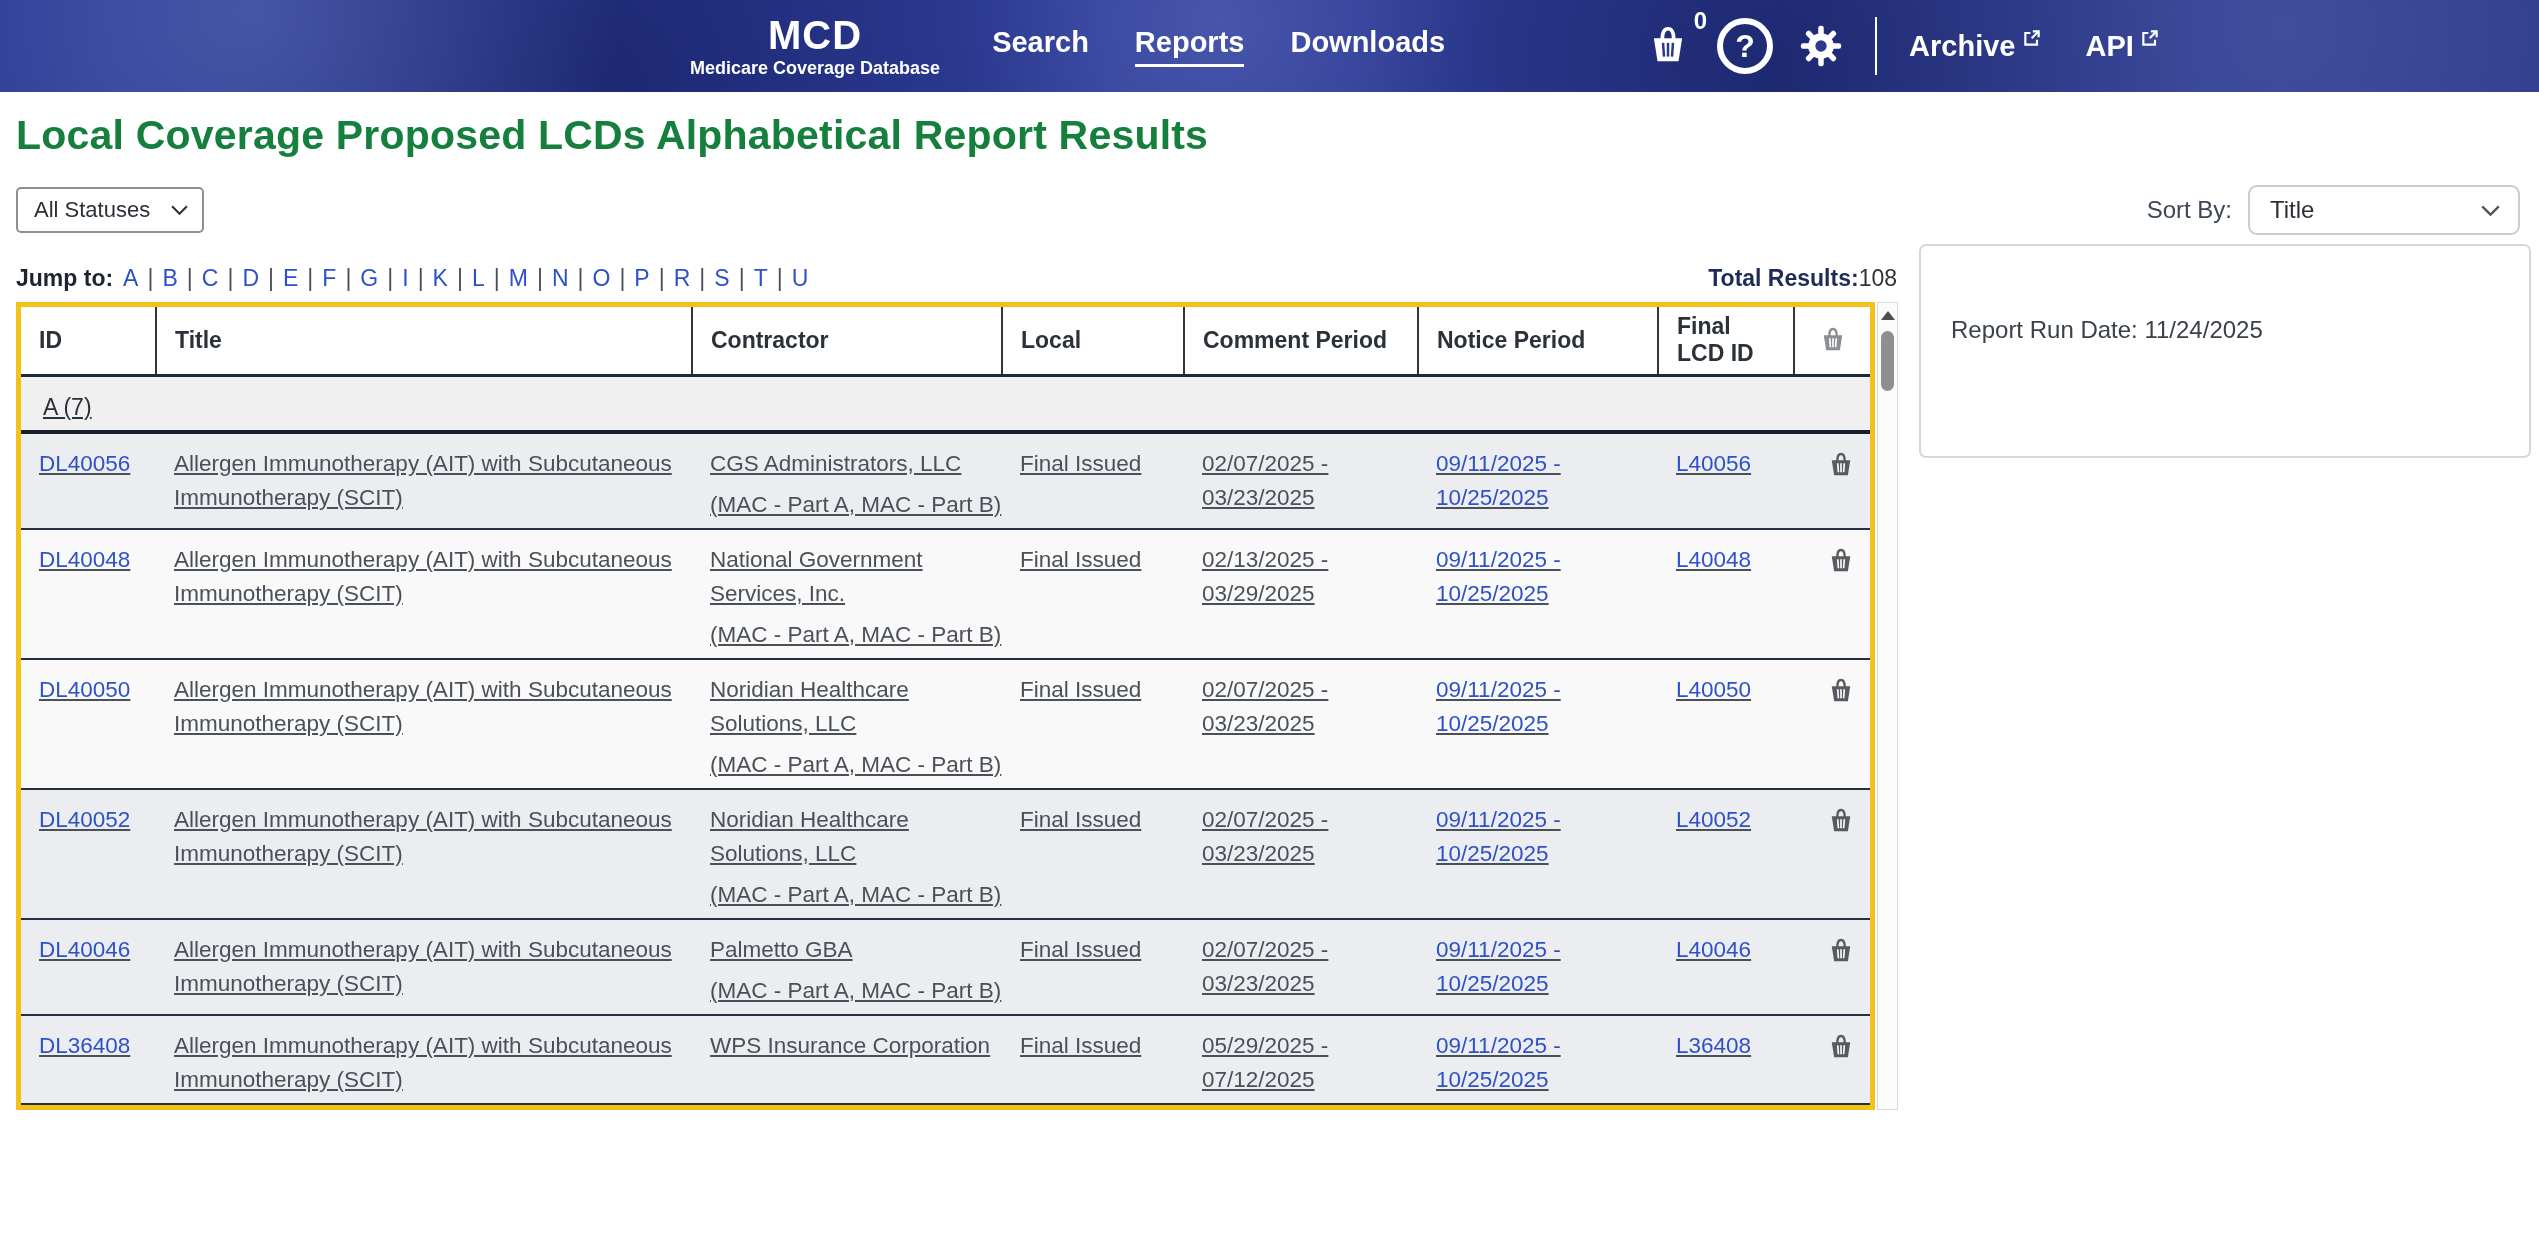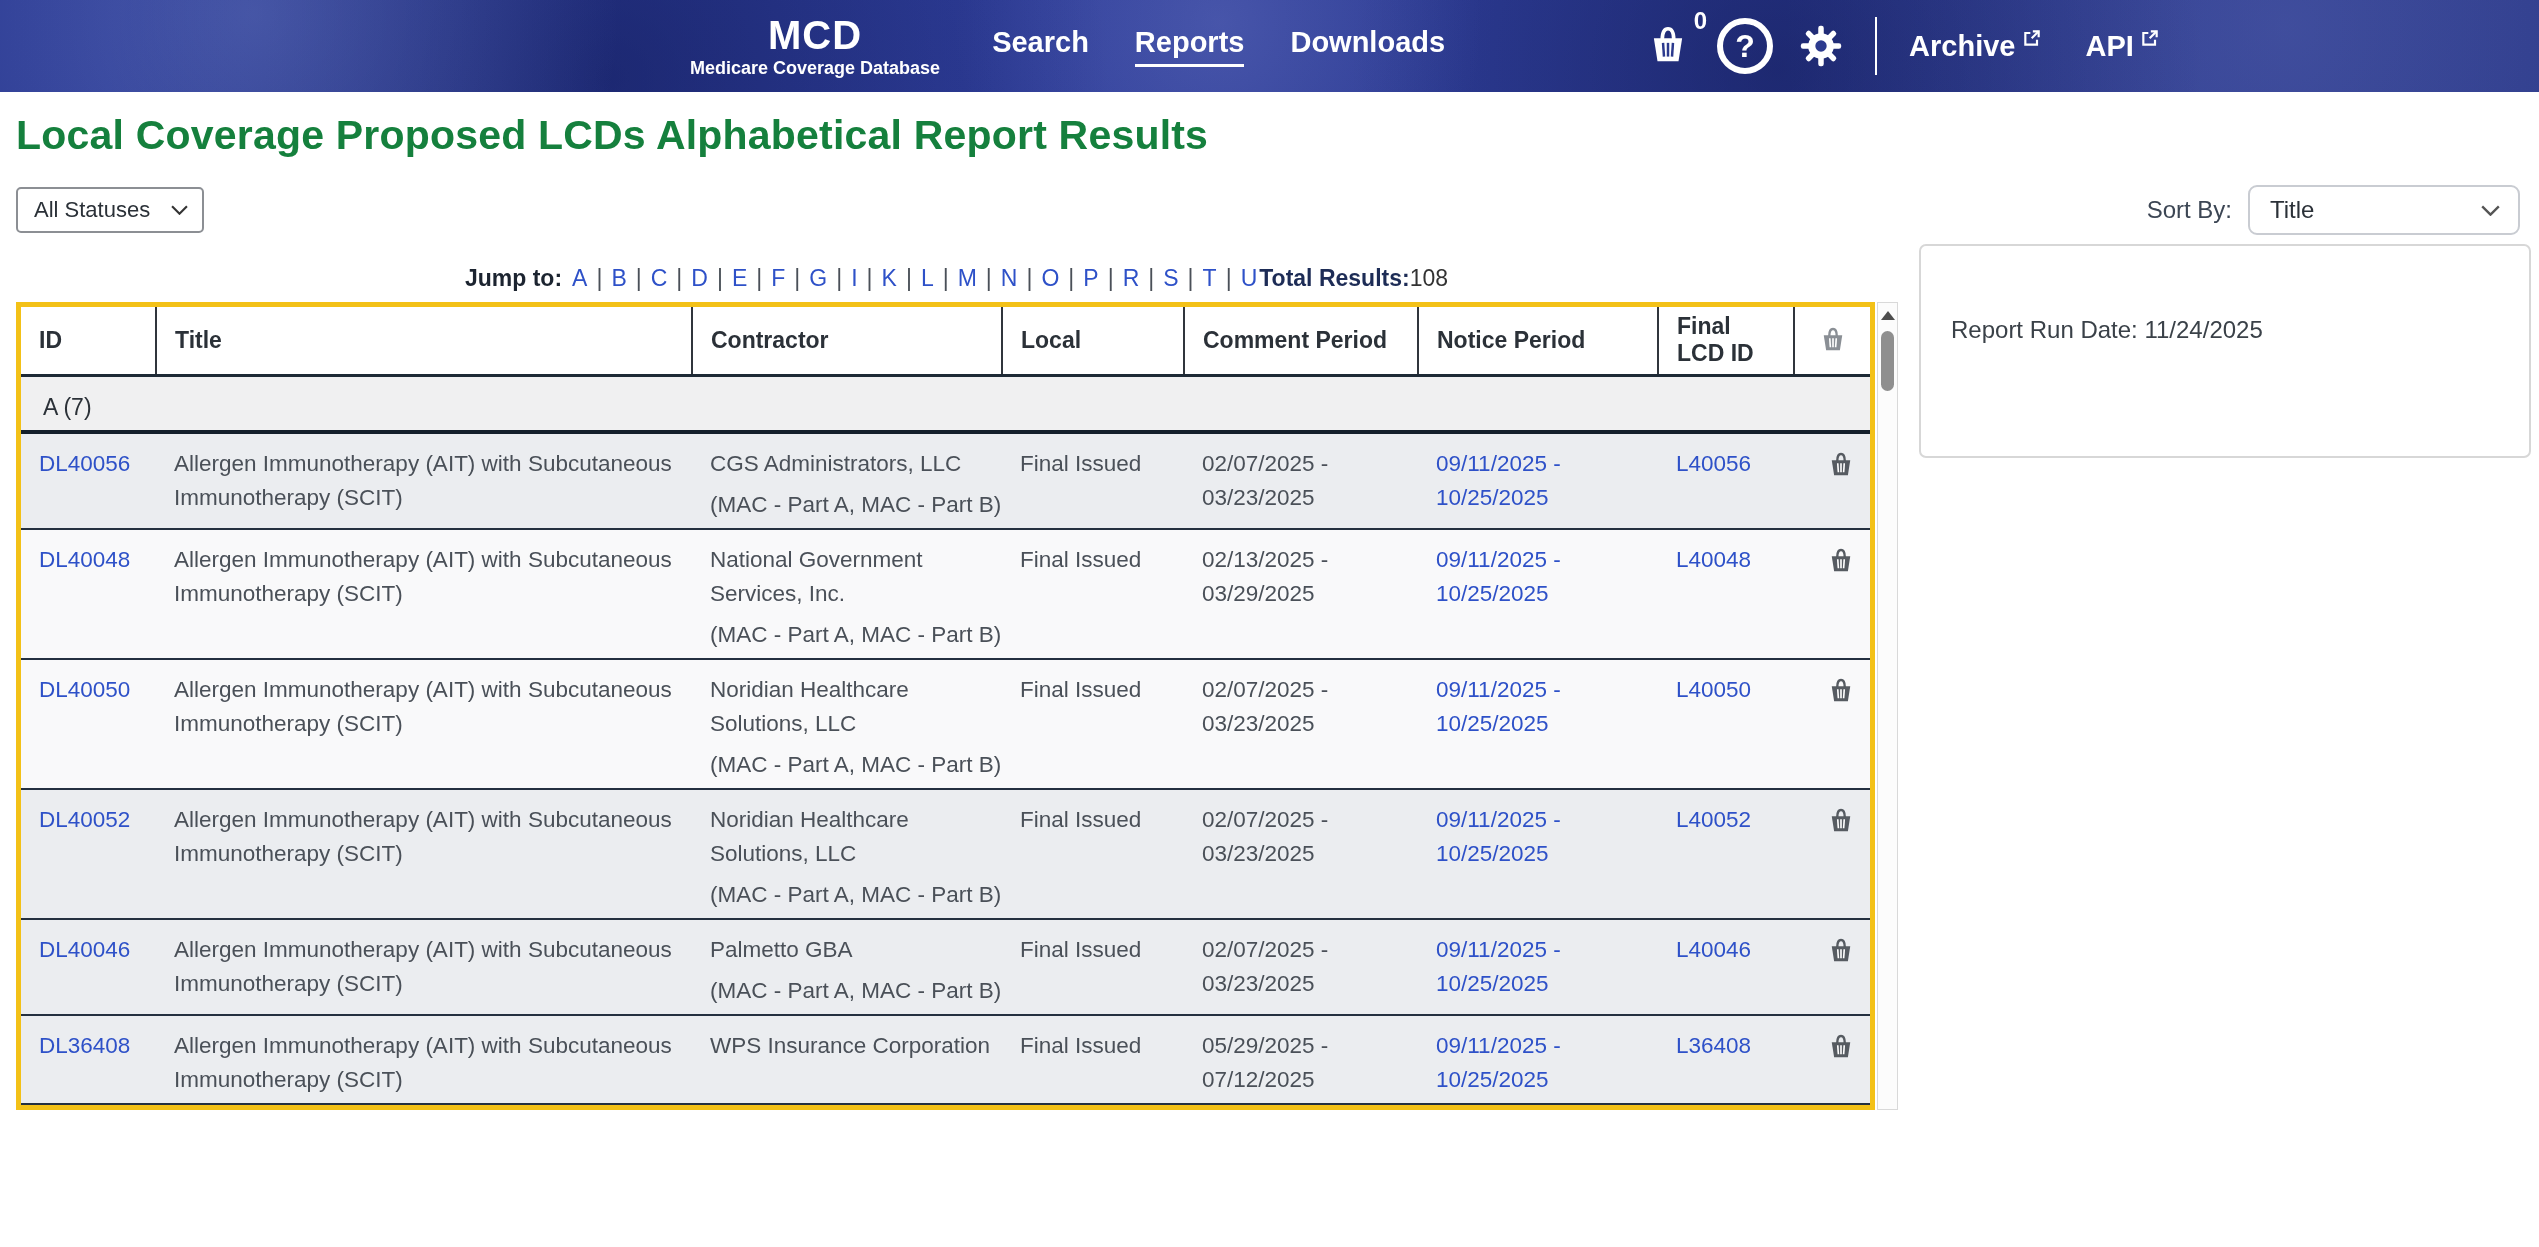--- a/index.html
+++ b/index.html
@@ -49,21 +49,21 @@
     font-size:22px; color:#2b3138; cursor:pointer;
   }
   .sort-group { display:flex; align-items:center; gap:16px; }
   .sort-label { font-size:24px; color:#3c4654; }
   .sort-select {
     width:272px; height:50px; border:2px solid #c9ccd2; border-radius:9px; background:#fff;
     display:flex; align-items:center; justify-content:space-between; padding:0 18px 0 20px;
     font-size:24px; color:#2b3138; cursor:pointer;
   }
 
-  .results-row { width:1881px; margin:30px 0 10px 16px; display:flex; justify-content:center; align-items:flex-end; }
+  .results-row { width:1881px; margin:30px 0 10px 16px; display:flex; justify-content:space-between; align-items:flex-end; }
   .jump-area { font-size:23px; }
   .jump-label { font-weight:bold; color:#1c2430; margin-right:8px; }
   .jletter { color:#2e51c8; padding:0 2px; }
   .jsep { color:#4a5058; padding:0 7px; }
   .total-area { font-size:23px; }
   .total-label { font-weight:bold; color:#1d2c56; }
   .total-value { color:#333; }
 
   
   .table-outer { margin-left:16px; display:flex; align-items:stretch; }
@@ -77,20 +77,21 @@
   thead th:first-child { border-left:none; }
   .section-td {
     background:#f0f0f1; height:56px; vertical-align:middle;
     font-size:23px; color:#2b3138; padding-left:22px;
     border-bottom:4px solid #141f2b;
   }
   tbody td {
     vertical-align:top; padding:13px 0 6px 18px;
     font-size:22.5px; line-height:34px; color:#4a5058;
     border-bottom:2px solid #243040;
+    text-decoration:underline;
   }
   tr.shade-g td { background:#ebedf0; }
   tr.shade-w td { background:#f9f9fa; }
   td.c-id a, td.c-lcd a, .period-blue { color:#2e51c8; }
   .mac-line { margin-top:7px; }
   .period span { display:block; }
   td.c-basket { text-align:center; padding-top:16px; }
   .basket-btn { background:none; border:none; cursor:pointer; color:#4a4f55; }
 
   

